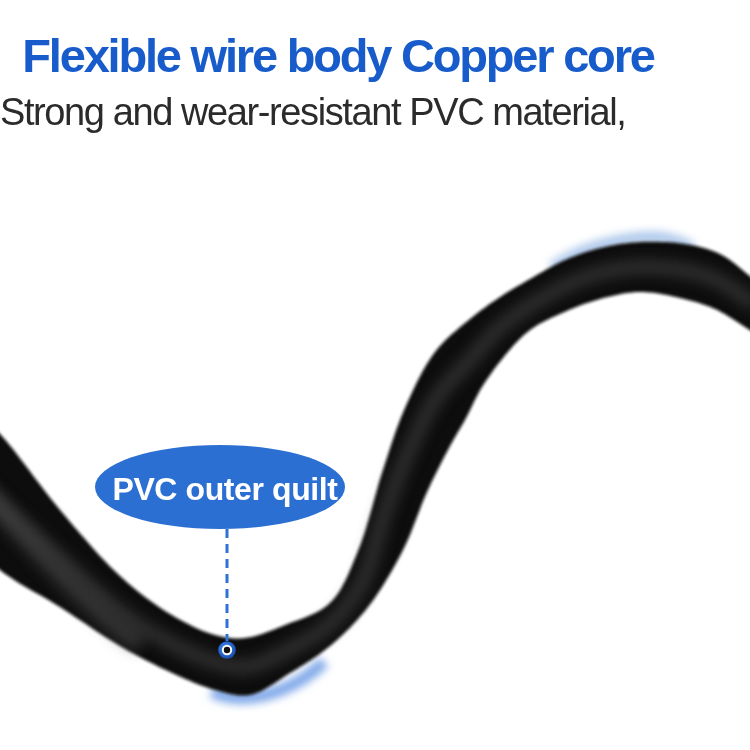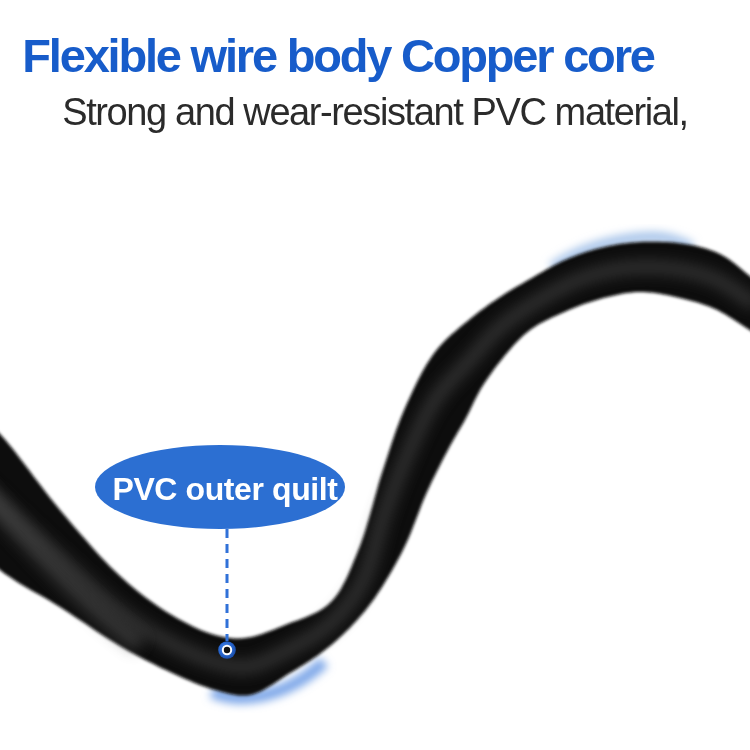--- a/index.html
+++ b/index.html
@@ -1,20 +1,20 @@
 <!DOCTYPE html>
 <html><head>
 <meta charset="utf-8">
 <style>
   html,body{margin:0;padding:0;}
   body{width:750px;height:750px;background:#ffffff;overflow:hidden;position:relative;
        font-family:"Liberation Sans", sans-serif;}
   .title{position:absolute;left:0;top:32px;width:676px;text-align:center;
          font-size:47px;font-weight:bold;color:#175cca;letter-spacing:-2.2px;line-height:47px;}
-  .sub{position:absolute;left:0;top:92px;width:750px;text-align:center;
+  .sub{position:absolute;left:0;top:92px;width:750px;text-align:left;
        font-size:38px;font-weight:400;color:#2b2b2b;line-height:41px;}
   .sub .l1{letter-spacing:-1.4px;}
   .sub .l2{letter-spacing:-1.9px;}
   svg{position:absolute;left:0;top:0;}
 </style>
 </head>
 <body>
 <div class="title">Flexible wire body Copper core</div>
 <div class="sub"><span class="l1">Strong and wear-resistant PVC material,</span><br></div>
 <svg width="750" height="750" viewBox="0 0 750 750">

